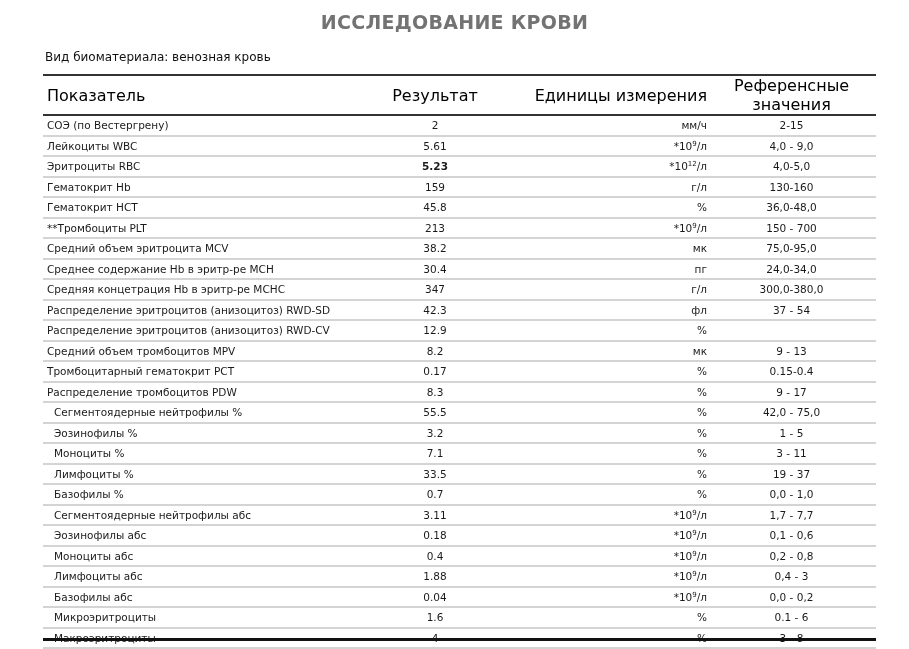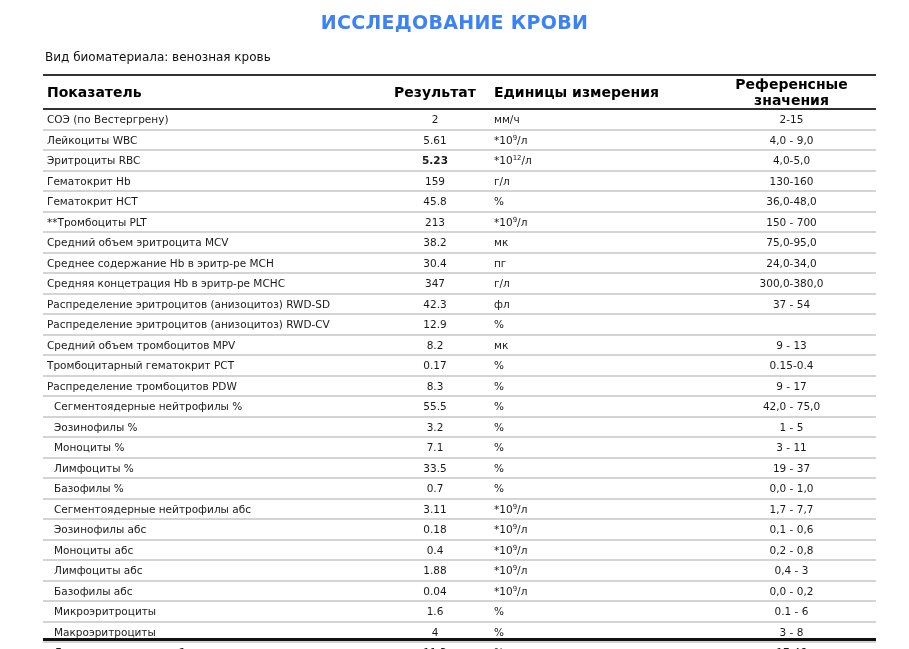--- a/index.html
+++ b/index.html
@@ -18,21 +18,21 @@
     .title {
       position: absolute;
       top: 11px;
       left: 0;
       width: 909px;
       text-align: center;
       font-family: "DejaVu Sans", sans-serif;
       font-weight: bold;
       font-size: 19px;
       letter-spacing: 0.3px;
-      color: #3b82f6;
+      color: #737373;
     }
     .biomaterial {
       position: absolute;
       top: 50px;
       left: 45px;
       font-size: 12px;
       color: #111;
     }
     .table-wrap {
       position: absolute;
@@ -44,37 +44,37 @@
       width: 100%;
       border-collapse: collapse;
       table-layue: fixed;
       font-size: 10.5px;
     }
     thead tr {
       border-top: 2px solid #333;
       border-bottom: 2px solid #333;
     }
     th {
-      font-weight: bold;
+      font-weight: normal;
       height: 19px;
       padding: 0;
-      font-size: 14px;
+      font-size: 16px;
       color: #000;
     }
     th.c0 { text-align: left; padding-left: 4px; }
     td {
       height: 18.5px;
       padding: 0;
       border-bottom: 2px solid #d4d4d4;
       color: #1a1a1a;
     }
     td.c0 { text-align: left; padding-left: 4px; margin-left: 18px; }
     td.indent { padding-left: 11px; }
     td.c1, th.c1 { text-align: center; }
-    td.c2, th.c2 { text-align: left; }
+    td.c2, th.c2 { text-align: right; }
     td.c3, th.c3 { text-align: center; }
     td.bold { font-weight: bold; }
     sup { font-size: 7px; line-height: 0; vertical-align: 4px; }
     col.w0 { width: 333px; }
     col.w1 { width: 118px; }
     col.w2 { width: 213px; }
     col.w3 { width: 169px; }
     .bottom-rule {
       position: absolute;
       left: 43px;

